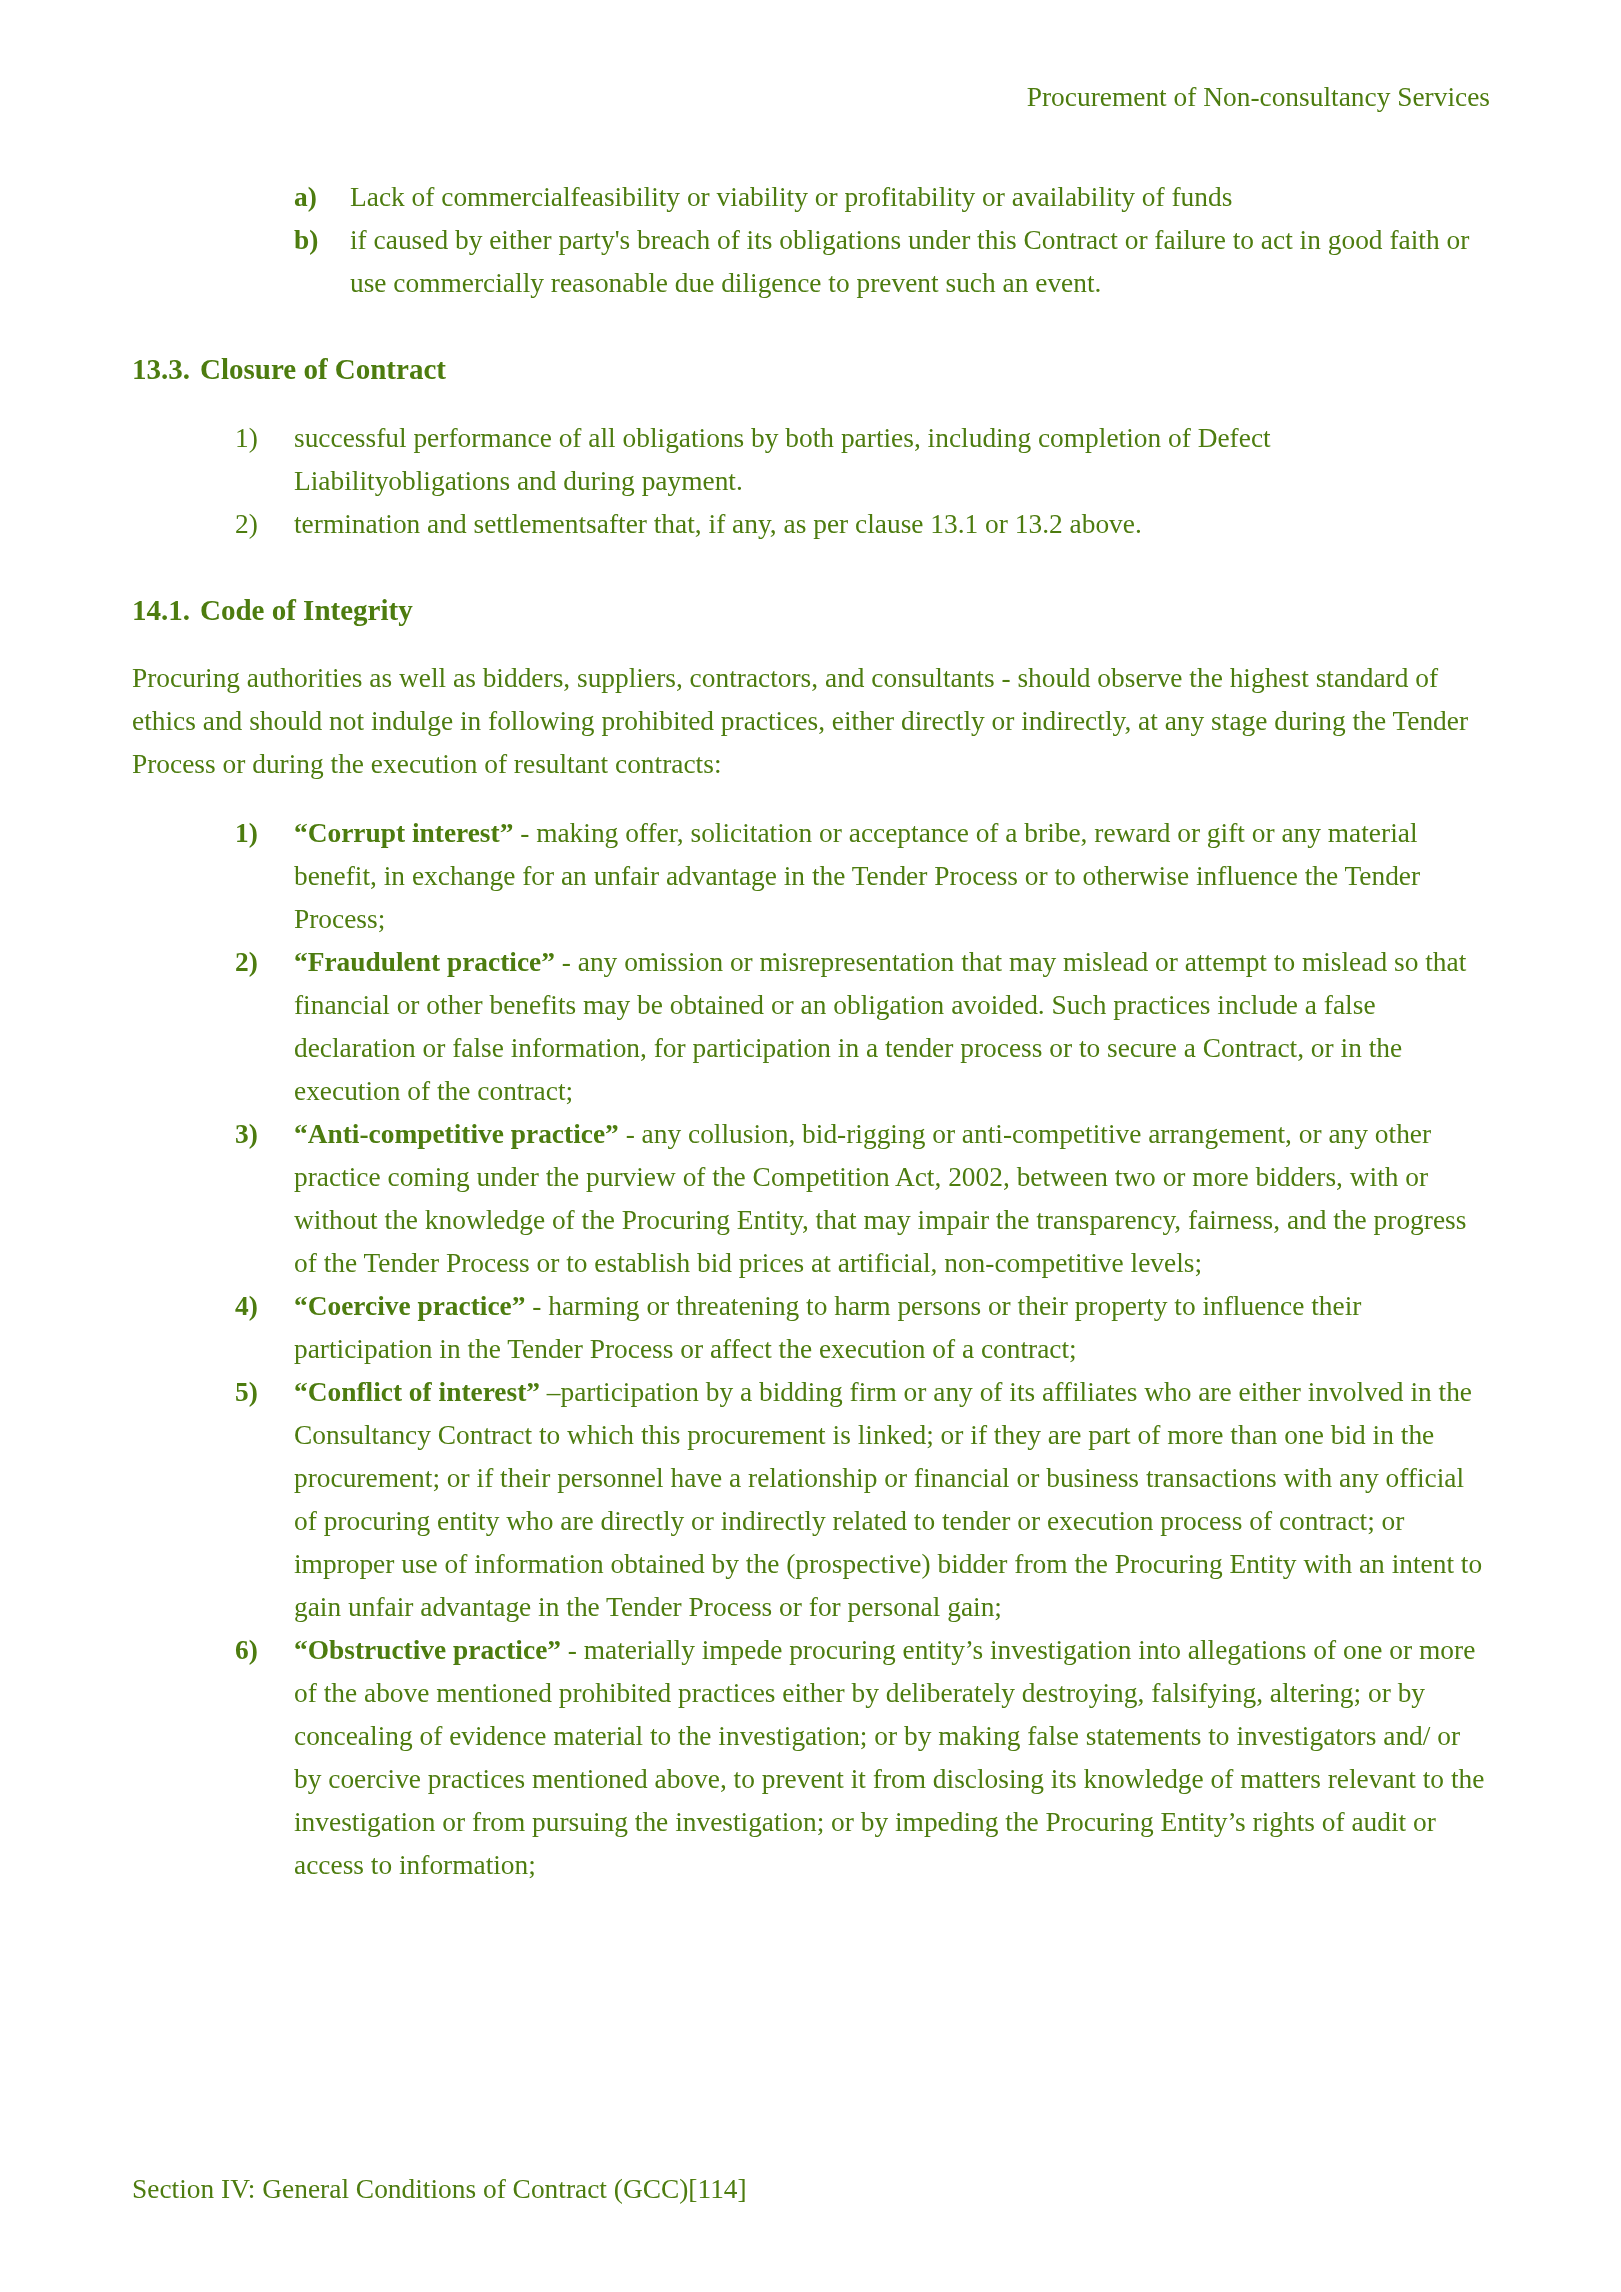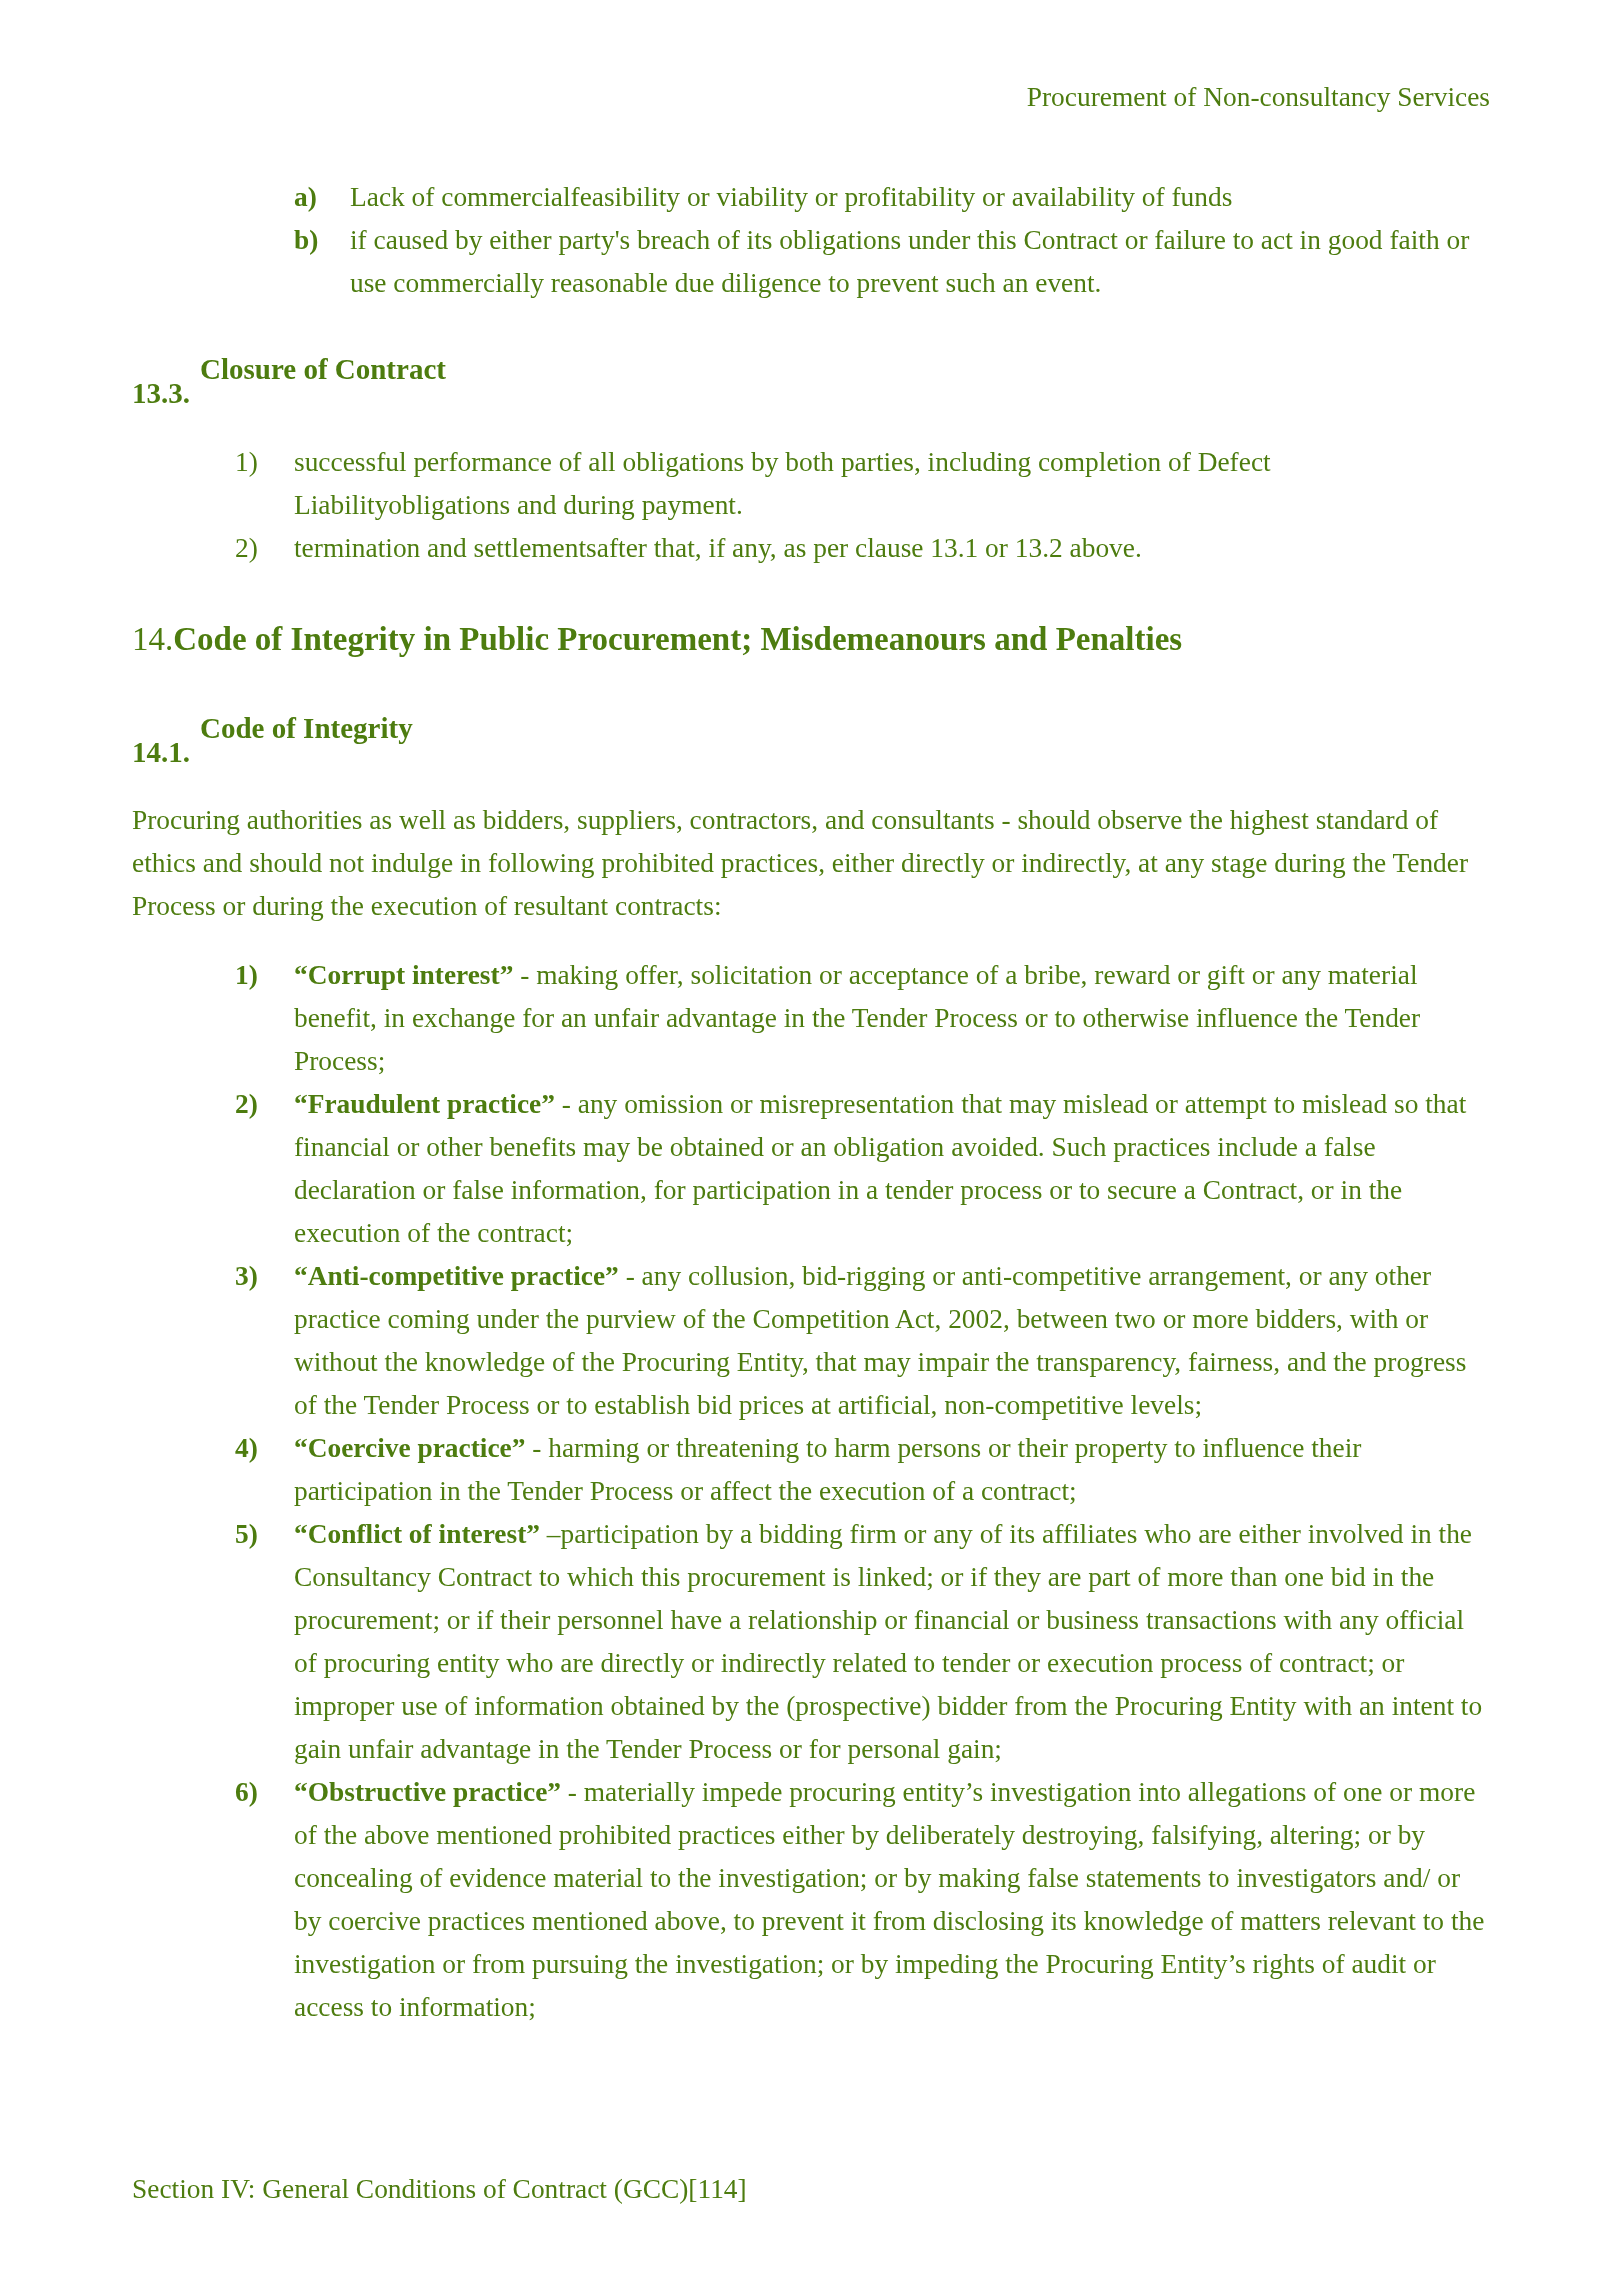--- a/index.html
+++ b/index.html
@@ -36,21 +36,21 @@
   .practices { margin-top: 25.5px; }
   .practices .marker { font-weight: bold; }
 
   h2.doc-h2 {
     display: flex;
     font-size: 29px;
     font-weight: bold;
     line-height: 43px;
     margin: 43px 0 25.5px 0;
   }
-  h2.doc-h2 .h-num { width: 68px; flex: 0 0 auto; margin-top: 24px; }
+  h2.doc-h2 .h-num { width: 68px; flex: 0 0 auto; }
 
   h1.doc-h1 {
     font-size: 33px;
     line-height: 49px;
     margin: 45px 0 27.4px 0;
     font-weight: normal;
   }
   h1.doc-h1 .h1-num { font-weight: normal; }
   h1.doc-h1 .h1-title { font-weight: bold; }
 
@@ -95,23 +95,20 @@
     <li>
       <span class="marker">1)</span>
       <span class="li-text">successful performance of all obligations by both parties, including completion of Defect Liabilityobligations and during payment.</span>
     </li>
     <li>
       <span class="marker">2)</span>
       <span class="li-text">termination and settlementsafter that, if any, as per clause 13.1 or 13.2 above.</span>
     </li>
   </ol>
 
-  <h1 class="doc-h1">
-    <span class="h1-num">14.</span><span class="h1-title">Code of Integrity in Public Procurement; Misdemeanours and Penalties</span>
-  </h1>
 
   <h2 class="doc-h2">
     <span class="h-num">14.1.</span>
     <span class="h-title">Code of Integrity</span>
   </h2>
 
   <p class="body-para">Procuring authorities as well as bidders, suppliers, contractors, and consultants - should observe the highest standard of ethics and should not indulge in following prohibited practices, either directly or indirectly, at any stage during the Tender Process or during the execution of resultant contracts:</p>
 
   <ol class="doc-list num-list practices">
     <li>

